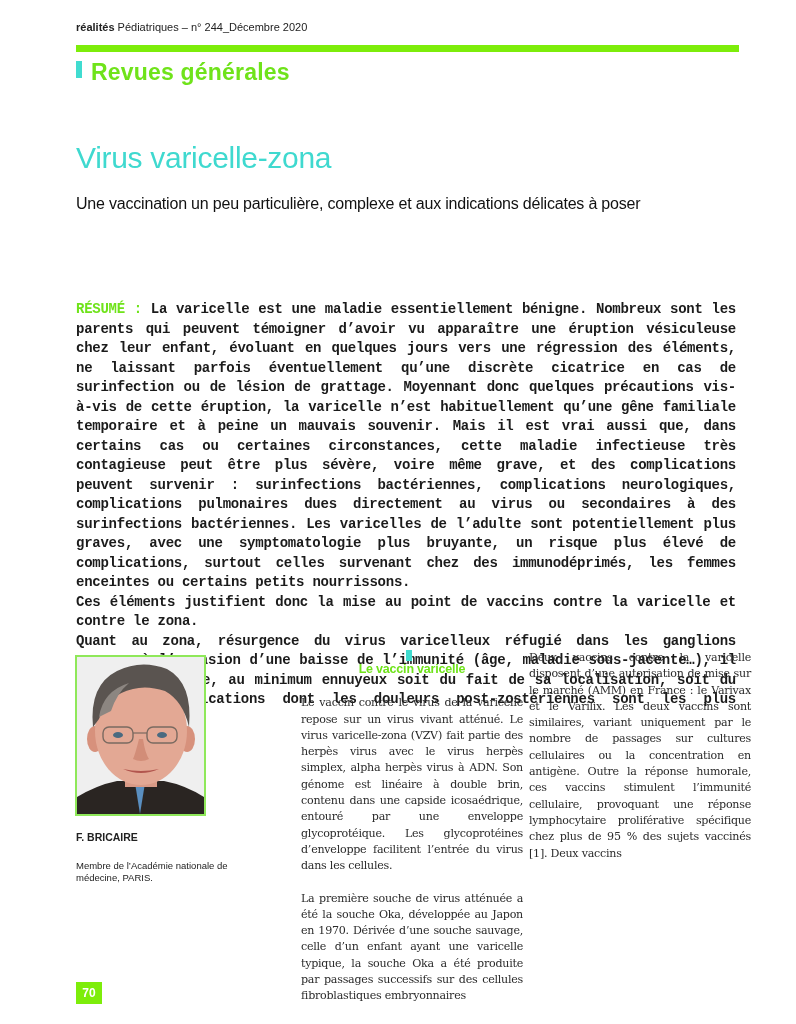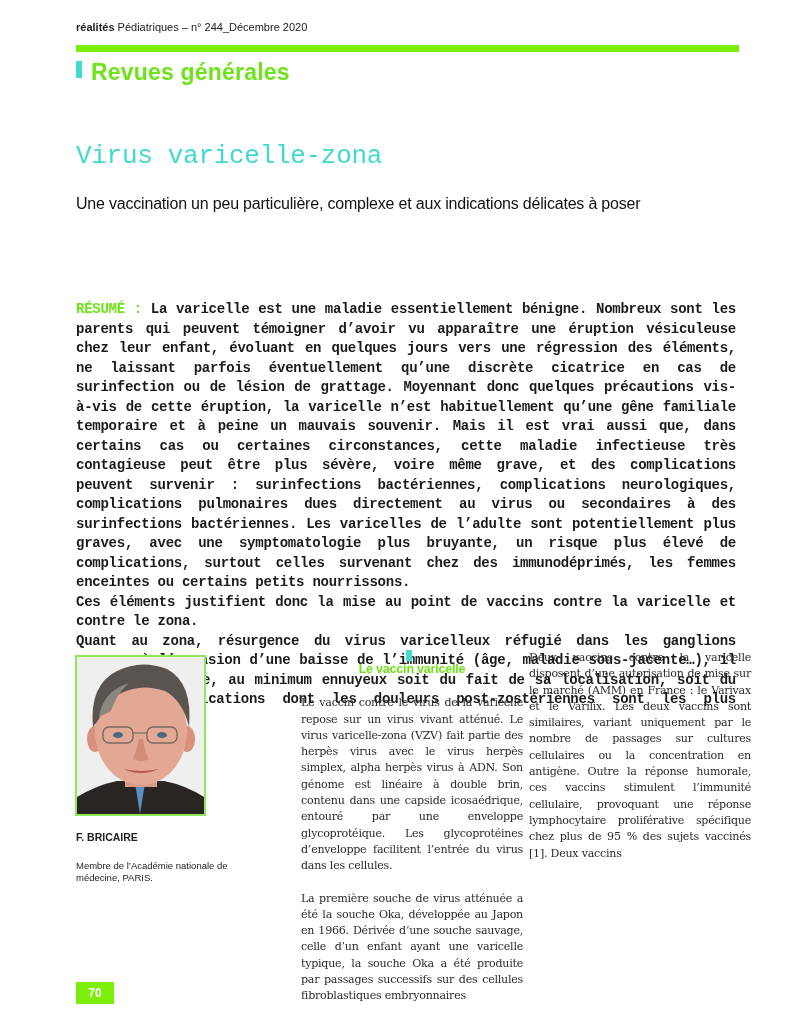--- a/index.html
+++ b/index.html
@@ -6,42 +6,42 @@
   body { width: 796px; height: 1024px; position: relative; overflow: hidden; font-family: "Liberation Sans", sans-serif; color: #1a1a1a; }
 
   .running-head { position: absolute; left: 76px; top: 21px; font-size: 11px; color: #222; font-family: "Liberation Sans", sans-serif; }
   .running-head .brand { font-weight: bold; }
   .top-rule { position: absolute; left: 76px; top: 45px; width: 663px; height: 7px; background: #7ded0a; }
 
   .section-label { position: absolute; left: 76px; top: 59px; display: flex; align-items: flex-start; }
   .section-label .bar { width: 6px; height: 17px; background: #40dcd0; margin-right: 9px; margin-top: 2px; }
   .section-label .txt { font-size: 23px; font-weight: bold; color: #6fe31a; letter-spacing: 0.2px; }
 
-  .title { position: absolute; left: 76px; top: 141px; font-size: 26px; color: #3fd9cf; font-family: Liberation Mono, monospace; letter-spacing: -0.3px; }
+  .title { position: absolute; left: 76px; top: 141px; font-size: 30px; color: #3fd9cf; font-family: Liberation Sans, sans-serif; letter-spacing: -0.3px; }
   .subtitle { position: absolute; left: 76px; top: 188px; width: 660px; font-size: 16px; line-height: 31px; color: #111; letter-spacing: -0.2px; }
 
   .abstract { position: absolute; left: 76px; top: 300px; width: 660px; font-size: 14px; line-height: 19.5px; font-weight: bold; color: #1b1b1b; text-align: justify; font-family: Liberation Mono, monospace; letter-spacing: -0.25px; }
   .abstract p { margin: 0; }
   .abstract .lead { color: #6fe31a; }
 
   .photo { position: absolute; left: 75px; top: 655px; width: 131px; height: 161px; border: 2px solid #8fe85a; background: linear-gradient(180deg, #f5f5f5 0%, #ededed 100%); overflow: hidden; box-sizing: border-box; }
   .photo svg { display: block; }
 
   .author { position: absolute; left: 76px; top: 831px; width: 190px; font-size: 9.5px; line-height: 12px; color: #222; }
   .author .name { font-weight: bold; font-size: 10.5px; margin-bottom: 17px; }
 
   .col { position: absolute; top: 650px; width: 222px; font-family: "DejaVu Serif", "Liberation Serif", serif; font-size: 11.1px; line-height: 16.3px; color: #2a2a2a; text-align: justify; letter-spacing: -0.25px; }
   .col p { margin: 0 0 16px 0; }
   .col-mid { left: 301px; }
   .col-right { left: 529px; }
   .col-head { display: flex; align-items: center; margin: 0 0 18px 0; flex-direction: column; }
   .col-head .bar { width: 6px; height: 11px; background: #40dcd0; margin-right: 6px; margin-left: -1px; }
   .col-head .txt { font-family: "Liberation Sans", sans-serif; font-weight: bold; font-size: 12.5px; color: #6fe31a; letter-spacing: -0.2px; }
 
-  .page-num { position: absolute; left: 76px; top: 982px; width: 38px; height: 22px; background: #7ded0a; color: #fff; font-weight: bold; font-size: 12px; display: flex; align-items: center; justify-content: center; }
+  .page-num { position: absolute; left: 76px; top: 982px; width: 26px; height: 22px; background: #7ded0a; color: #fff; font-weight: bold; font-size: 12px; display: flex; align-items: center; justify-content: center; }
 </style>
 </head>
 <body>
 
 <div class="running-head">
   <span class="brand">réalités</span><span> Pédiatriques – n° 244_Décembre 2020</span>
 </div>
 <div class="top-rule"></div>
 
 <div class="section-label">
@@ -91,20 +91,20 @@
   <div class="name">F. BRICAIRE</div>
   <div>Membre de l’Académie nationale de médecine, PARIS.</div>
 </div>
 
 <div class="col col-mid">
   <div class="col-head">
     <span class="bar"></span>
     <span class="txt">Le vaccin varicelle</span>
   </div>
   <p>Le vaccin contre le virus de la varicelle repose sur un virus vivant atténué. Le virus varicelle-zona (VZV) fait partie des herpès virus avec le virus herpès simplex, alpha herpès virus à ADN. Son génome est linéaire à double brin, contenu dans une capside icosaédrique, entouré par une enveloppe glycoprotéique. Les glycoprotéines d’enveloppe facilitent l’entrée du virus dans les cellules.</p>
-  <p>La première souche de virus atténuée a été la souche Oka, développée au Japon en 1966. Dérivée d’une souche sauvage, celle d’un enfant ayant une varicelle typique, la souche Oka a été produite par passages successifs sur des cellules fibroblastiques embryonnaires</p>
+  <p>La première souche de virus atténuée a été la souche Oka, développée au Japon en 1970. Dérivée d’une souche sauvage, celle d’un enfant ayant une varicelle typique, la souche Oka a été produite par passages successifs sur des cellules fibroblastiques embryonnaires</p>
 </div>
 
 <div class="col col-right">
   <p>Deux vaccins contre la varicelle disposent d’une autorisation de mise sur le marché (AMM) en France : le Varivax et le Varilix. Les deux vaccins sont similaires, variant uniquement par le nombre de passages sur cultures cellulaires ou la concentration en antigène. Outre la réponse humorale, ces vaccins stimulent l’immunité cellulaire, provoquant une réponse lymphocytaire proliférative spécifique chez plus de 95 % des sujets vaccinés [1]. Deux vaccins</p>
 </div>
 
 <div class="page-num">70</div>
 
 </body></html>

